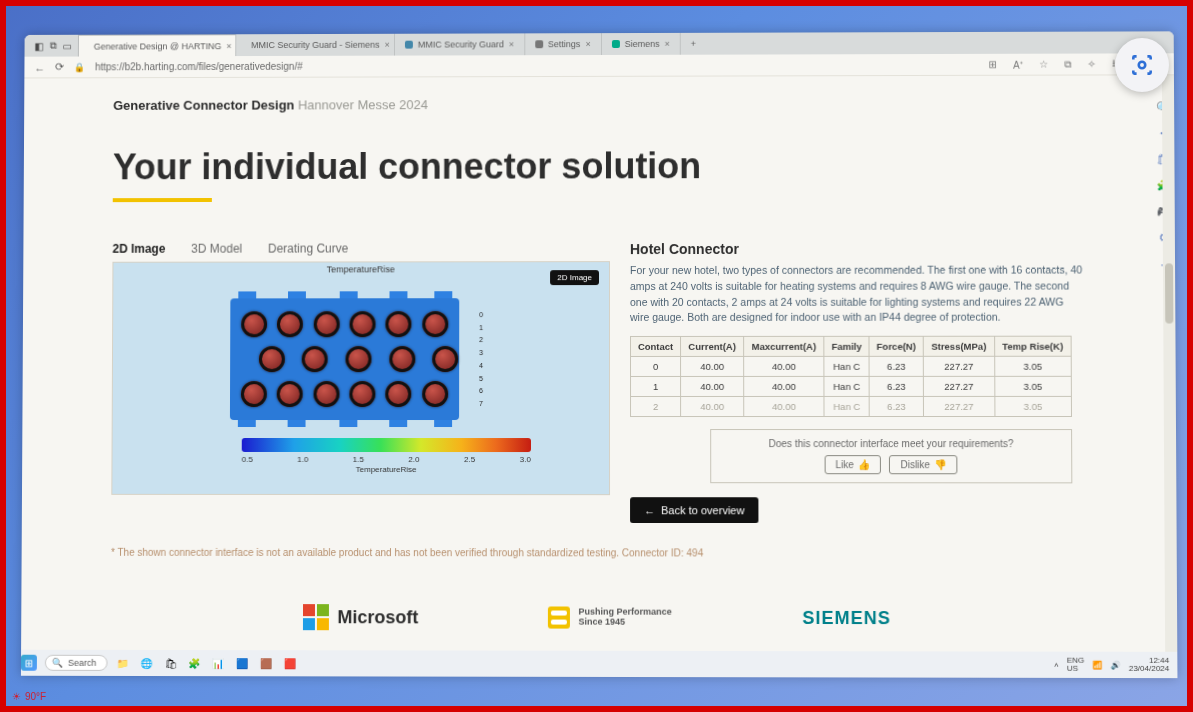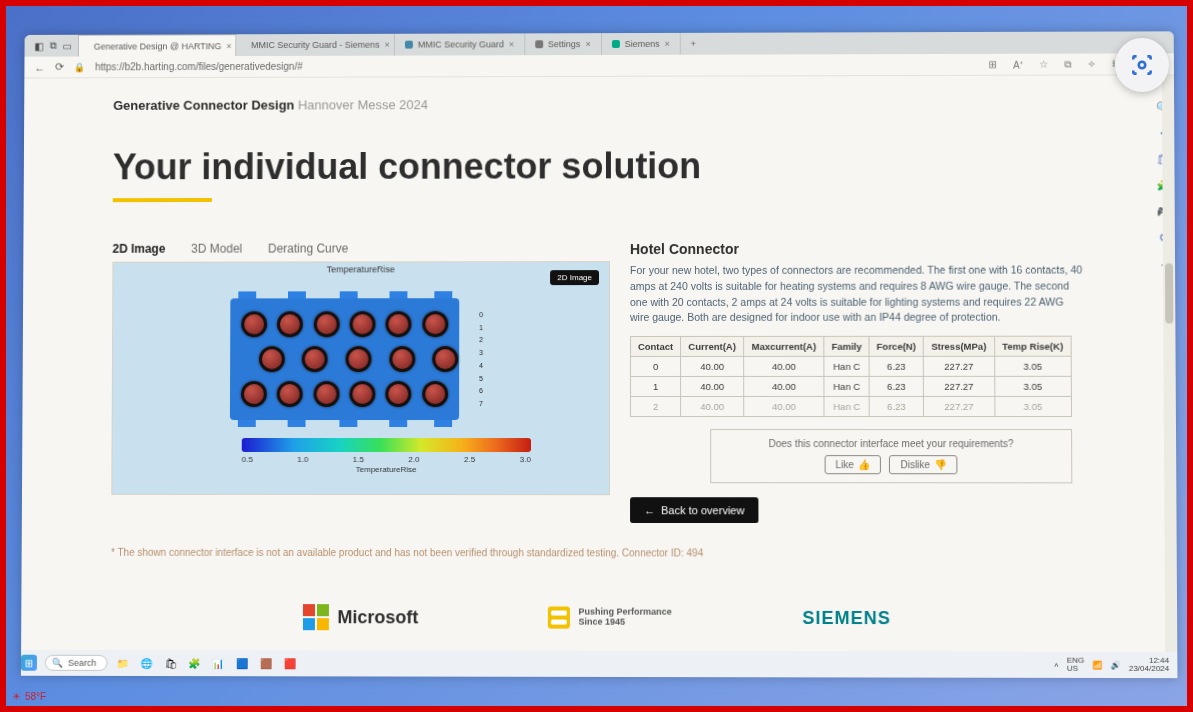--- a/index.html
+++ b/index.html
@@ -417,14 +417,14 @@
         <div>12:44</div>
         <div>23/04/2024</div>
       </div>
     </div>
   </div>
 
 </div>
 
 <div class="weather">
   <span>☀</span>
-  <span>58°F</span>
+  <span>90°F</span>
 </div>
 
 </body></html>

